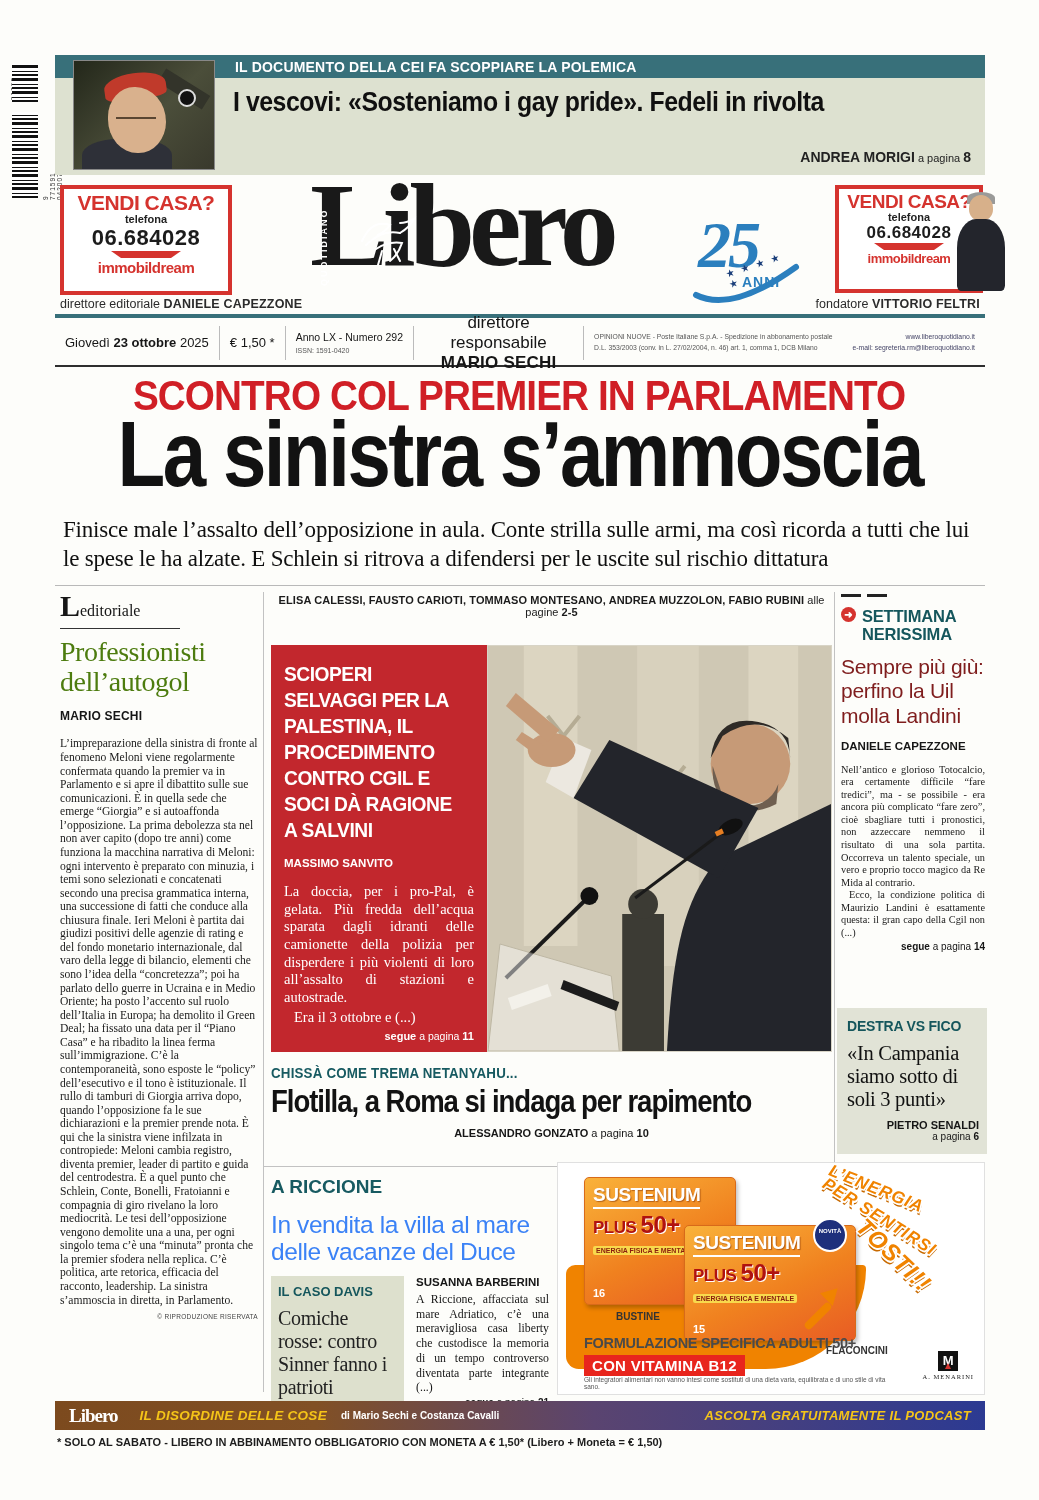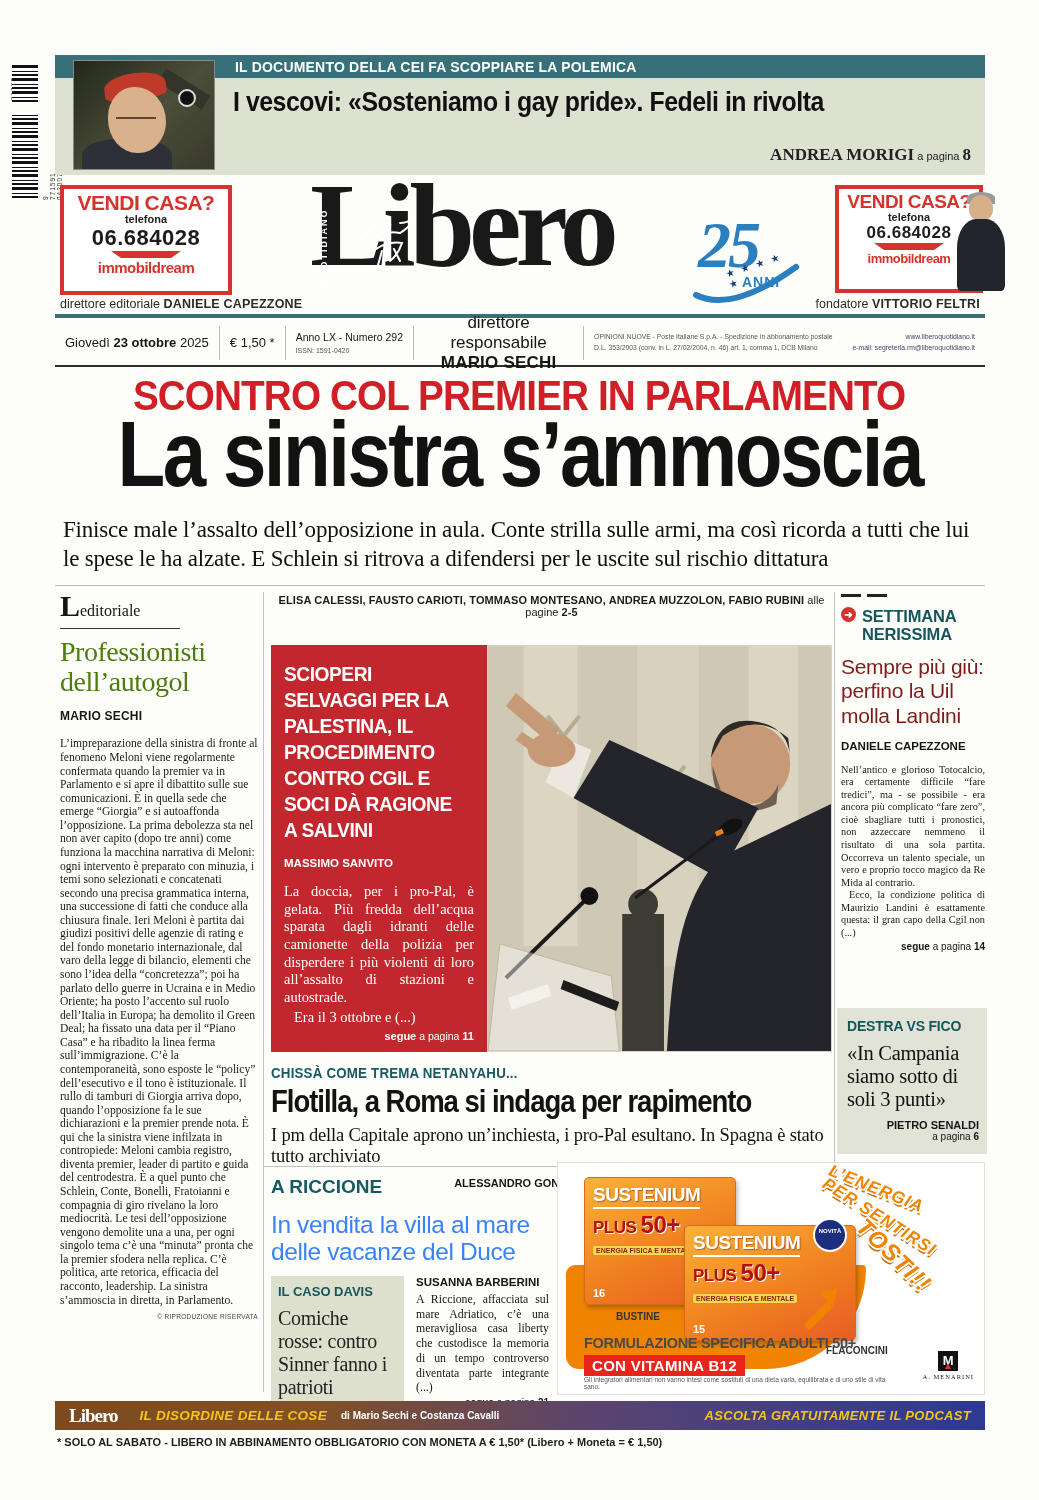--- a/index.html
+++ b/index.html
@@ -27,21 +27,21 @@
   #tb-kicker { position:absolute; left:180px; top:4px; color:#fff; font-weight:bold; font-size:14px; letter-spacing:.2px; }
   #tb-photo { position:absolute; left:18px; top:5px; width:142px; height:110px; background:linear-gradient(135deg,#23271a,#4b4e3a 55%,#39392c); overflow:hidden; border:1px solid #888; }
   .card-face { position:absolute; left:34px; top:26px; width:58px; height:66px; background:#d9b18d; border-radius:46% 54% 48% 52%; }
   .card-cap { position:absolute; left:30px; top:12px; width:62px; height:26px; background:#c03a2b; border-radius:50% 50% 20% 20%; transform:rotate(-8deg); }
   .card-glasses { position:absolute; left:42px; top:46px; width:40px; height:12px; border-bottom:2px solid #5a4632; }
   .card-robe { position:absolute; left:8px; top:78px; width:90px; height:40px; background:#2e3038; border-radius:40% 40% 0 0; }
   .card-arm { position:absolute; left:84px; top:20px; width:52px; height:16px; background:#33342a; transform:rotate(32deg); }
   .card-cam { position:absolute; left:104px; top:28px; width:18px; height:18px; background:#111; border:2px solid #ddd; border-radius:50%; }
   #tb-headline { position:absolute; left:178px; top:32px; width:740px; font-weight:bold; font-size:27px; letter-spacing:-.5px; color:#101010; }
   #tb-byline { position:absolute; right:14px; bottom:10px; font-size:11px; color:#222; }
-  #tb-byline b { font-size:17px;font-family:Liberation Serif, serif; }
+  #tb-byline b { font-size:14px; }
 
   
   #masthead { position:absolute; left:55px; top:183px; width:930px; height:130px; }
   .vendi-ad { position:absolute; border:4px solid #d5332e; background:#fff; padding:4px 6px 2px; text-align:center; }
   #ad-left  { left:5px; top:2px; width:172px; height:110px; }
   #ad-right { left:780px; top:2px; width:148px; height:108px; }
   .va-t1 { color:#d5332e; font-weight:900; font-size:21px; letter-spacing:-.5px; line-height:.95; }
   #ad-right .va-t1 { font-size:19px; }
   .va-t2 { color:#222; font-weight:bold; font-size:11px; }
   .va-ph { color:#1c1c1c; font-weight:900; font-size:22px; letter-spacing:.5px; }
@@ -344,21 +344,20 @@
           <polygon points="0,405 12,298 124,330 132,405" fill="#ffffff" opacity="0.45" stroke="#a9a390"></polygon>
           <polygon points="76,334 132,356 129,365 73,343" fill="#1c1c1c"></polygon>
           <polygon points="20,352 60,338 64,350 24,364" fill="#f3f1ea"></polygon>
         </svg>
       </div>
     </div>
 
     <div id="flot">
       <div id="flot-kicker"><span class="condL">CHISSÀ COME TREMA NETANYAHU...</span></div>
       <div id="flot-head"><span class="condL" style="transform:scaleX(.86)">Flotilla, a Roma si indaga per rapimento</span></div>
-      <div id="flot-deck">I pm della Capitale aprono un’inchiesta, i pro-Pal esultano. In Spagna è stato tutto archiviato</div>
       <div id="flot-by"><b>ALESSANDRO GONZATO</b> <span>a pagina</span> <b>10</b></div>
     </div>
   </div>
 
   <div id="right-col">
     <div id="rc-dashes">
         <span></span>
         <span></span>
       </div>
     <div id="sett-head">

